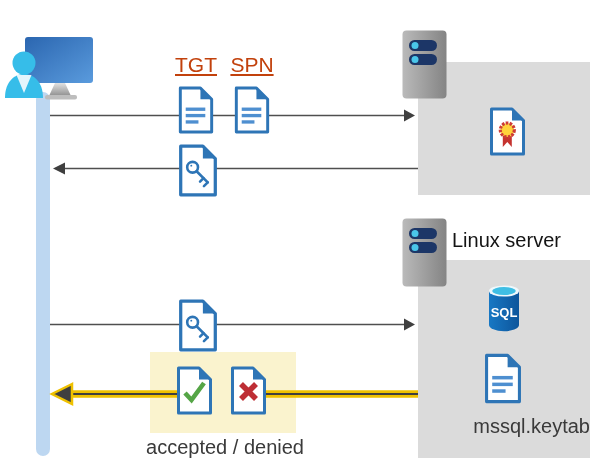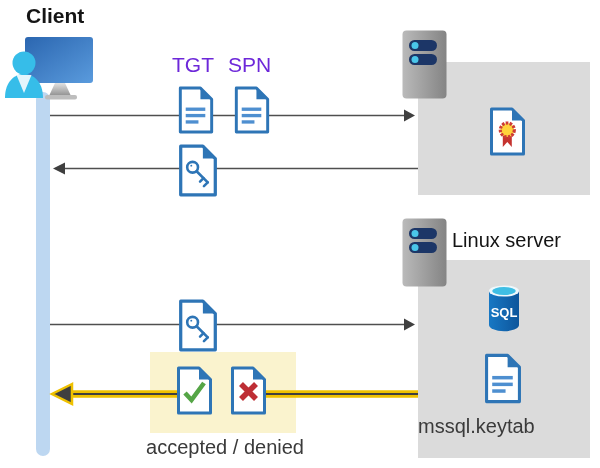--- a/index.html
+++ b/index.html
@@ -3,26 +3,26 @@
 <meta charset="utf-8">
 <style>
   html,body{margin:0;padding:0;background:#fff;}
   .canvas{
     position:relative;width:600px;height:468px;background:#ffffff;
     font-family:"Liberation Sans","DejaVu Sans",sans-serif;overflow:hidden;
   }
   .abs{position:absolute;}
   
   .client-label{left:26px;top:4px;font-size:21px;font-weight:bold;color:#141414;z-index:4;}
-  .ticket-label{top:53px;width:48px;font-size:21px;color:#6d28d9;z-index:4;}
+  .ticket-label{top:53px;width:48px;text-align:center;font-size:21px;color:#c2410c;z-index:4;text-decoration:underline;}
   .tgt-label{left:172px;}
   .spn-label{left:228px;}
   .dc-title{left:452px;top:6px;width:145px;font-size:20px;font-weight:bold;color:#141414;line-height:1.18;z-index:4;}
   .linux-title{left:452px;top:229px;width:145px;font-size:20px;font-weight:normal;color:#141414;z-index:4;}
-  .keytab-label{left:418px;top:415px;width:172px;text-align:left;font-size:20px;color:#3a3a3a;z-index:4;}
+  .keytab-label{left:418px;top:415px;width:172px;text-align:right;font-size:20px;color:#3a3a3a;z-index:4;}
   .result-label{left:130px;top:436px;width:190px;text-align:center;font-size:20px;color:#3a3a3a;z-index:4;}
   
   .lifeline{left:36px;top:92px;width:14px;height:364px;background:#bdd7f1;border-radius:7px;z-index:0;}
   .zone-box{width:172px;background:#dbdbdb;z-index:1;}
   .dc-box{left:418px;top:62px;height:133px;}
   .linux-box{left:418px;top:260px;height:198px;}
   .highlight-box{left:150px;top:352px;width:146px;height:81px;background:#faf3ce;z-index:1;}
   .arrows{left:0;top:0;z-index:2;pointer-events:none;}
   .icon{z-index:3;}
   .client-icon{left:0;top:25px;}
@@ -191,20 +191,19 @@
     <path d="M23,2 L34.5,13.5 L23,13.5 Z" fill="#2e75b6"></path>
     <polyline points="9,27 15.5,34 28,17" fill="none" stroke="#55a546" stroke-width="4.6"></polyline>
   </svg>
 
   <svg class="abs icon x-doc" width="37" height="51" viewBox="0 0 37 49">
     <path d="M2.5,2 H23 L34.5,13.5 V47 H2.5 Z" fill="#fff" stroke="#2e75b6" stroke-width="3" stroke-linejoin="round"></path>
     <path d="M23,2 L34.5,13.5 L23,13.5 Z" fill="#2e75b6"></path>
     <path d="M11,18 L26,33 M26,18 L11,33" stroke="#be2e35" stroke-width="5.6" fill="none"></path>
   </svg>
 
-  <div class="abs client-label">Client</div>
   <div class="abs ticket-label tgt-label">TGT</div>
   <div class="abs ticket-label spn-label">SPN</div>
   <div class="abs linux-title">Linux server</div>
   <div class="abs keytab-label">mssql.keytab</div>
   <div class="abs result-label">accepted / denied</div>
 
 </div>
 
 </body></html>

